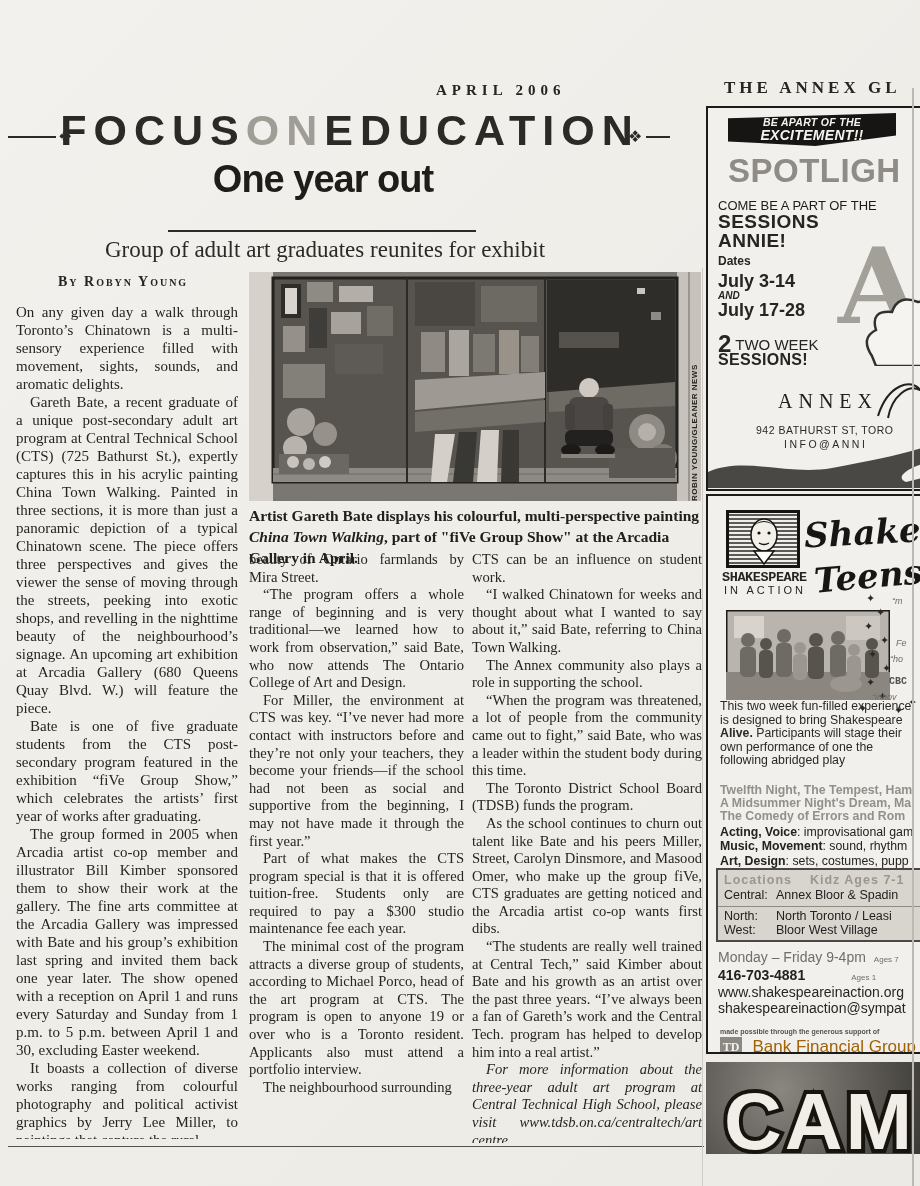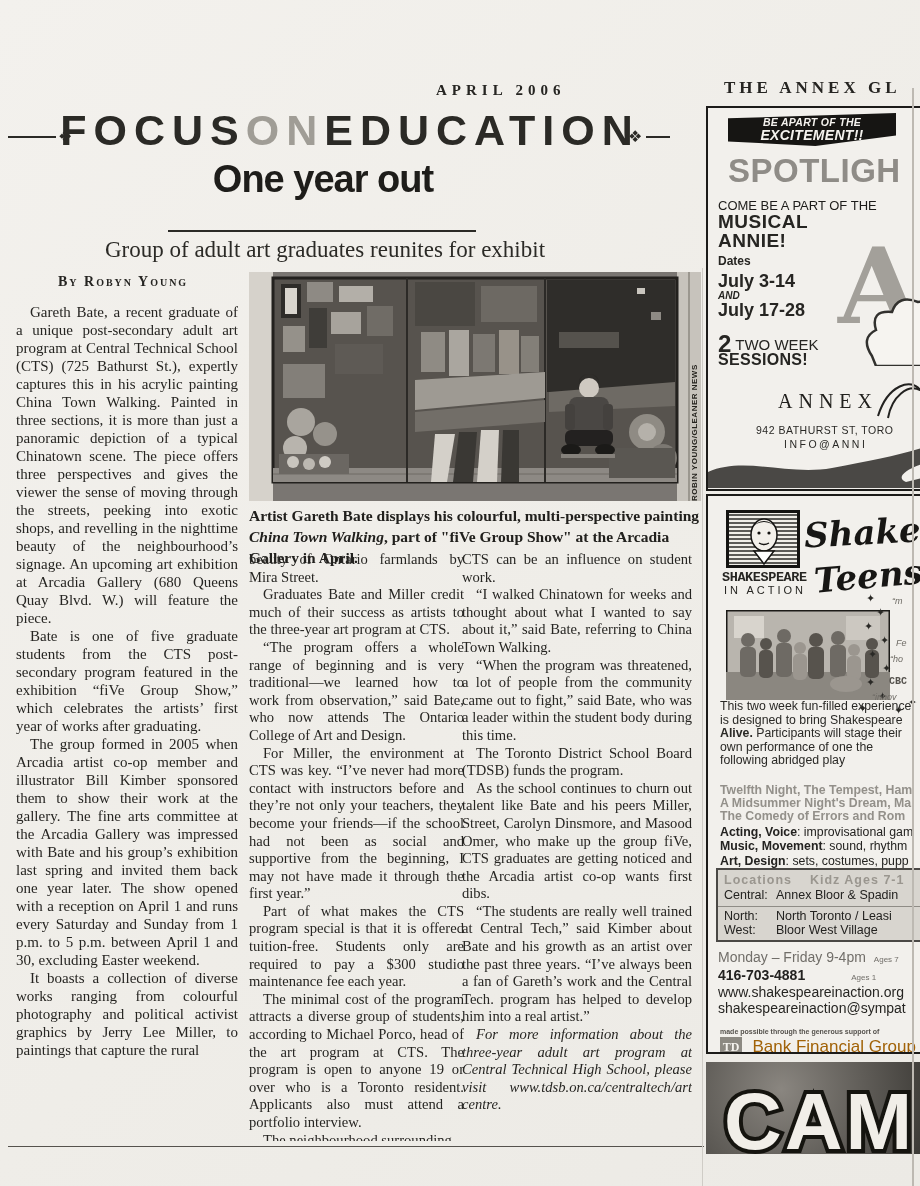--- a/index.html
+++ b/index.html
@@ -19,21 +19,21 @@
             font-size:38px;font-weight:bold;letter-spacing:-1px;color:#1e1d1a;}
   .headline-rule{top:230px;left:168px;width:308px;height:2px;background:#2b2a26;}
   .subhead{top:237px;left:60px;width:530px;text-align:center;font-size:23px;color:#2b2a26;}
   .byline{top:274px;left:58px;font-size:14px;font-weight:bold;font-variant:small-caps;letter-spacing:2px;}
   
   .col{font-size:14.6px;line-height:17.6px;text-align:justify;overflow:hidden;}
   .col p{margin:0;text-indent:14px;}
   .col p.noind{text-indent:0;}
   .col1{top:303px;left:16px;width:222px;height:836px;font-size:15px;line-height:18px;}
   .col2{top:551px;left:249px;width:215px;height:590px;}
-  .col3{top:551px;left:462px;width:230px;height:592px;}
+  .col3{top:551px;left:472px;width:230px;height:592px;}
   .col p.ital{font-style:italic;}
   .bottom-rule{top:1146px;left:8px;width:696px;height:1px;background:#55524d;}
   .crease{top:268px;left:702px;width:1px;height:918px;background:#cfccc6;}
   .page-edge{top:88px;left:912px;width:2px;height:1098px;background:#bdb9b2;}
   
   .photo{top:272px;left:249px;width:452px;height:229px;background:#7a7672;}
   .photo-credit{top:272px;left:690px;height:229px;width:12px;
       font-family:"Liberation Sans",sans-serif;font-size:8px;font-weight:bold;color:#26241f;
       writing-mode:vertical-rl;transform:rotate(180deg);text-align:left;letter-spacing:.5px;white-space:nowrap;}
   .caption{top:505px;left:249px;width:452px;font-size:15.5px;font-weight:bold;line-height:21px;color:#21201d;}
@@ -114,20 +114,21 @@
   </div>
   <span class="abs orn" style="left:628px;">❖</span>
   <div class="abs orn-line" style="left:646px;width:24px;"></div>
 
   <div class="abs headline">One year out</div>
   <div class="abs headline-rule"></div>
   <div class="abs subhead">Group of adult art graduates reunites for exhibit</div>
   <div class="abs byline">By Robyn Young</div>
 
   <div class="abs col col1">
+    <p class="noind">On any given day a walk through Toronto’s Chinatown is a multi-sensory experience filled with movement, sights, sounds, and aromatic delights.</p>
     <p>Gareth Bate, a recent graduate of a unique post-secondary adult art program at Central Technical School (CTS) (725 Bathurst St.), expertly captures this in his acrylic painting China Town Walking. Painted in three sections, it is more than just a panoramic depiction of a typical Chinatown scene. The piece offers three perspectives and gives the viewer the sense of moving through the streets, peeking into exotic shops, and revelling in the nighttime beauty of the neighbourhood’s signage. An upcoming art exhibition at Arcadia Gallery (680 Queens Quay Blvd. W.) will feature the piece.</p>
     <p>Bate is one of five graduate students from the CTS post-secondary program featured in the exhibition “fiVe Group Show,” which celebrates the artists’ first year of works after graduating.</p>
     <p>The group formed in 2005 when Arcadia artist co-op member and illustrator Bill Kimber sponsored them to show their work at the gallery. The fine arts committee at the Arcadia Gallery was impressed with Bate and his group’s exhibition last spring and invited them back one year later. The show opened with a reception on April 1 and runs every Saturday and Sunday from 1 p.m. to 5 p.m. between April 1 and 30, excluding Easter weekend.</p>
     <p>It boasts a collection of diverse works ranging from colourful photography and political activist graphics by Jerry Lee Miller, to paintings that capture the rural</p>
   </div>
 
   <div class="abs photo">
     <svg width="452" height="229" viewBox="0 0 452 229">
       <rect width="452" height="229" fill="#7a7672"></rect>
       <rect x="0" y="0" width="24" height="229" fill="#d6d2cb"></rect>
@@ -191,50 +192,50 @@
       <ellipse cx="356" cy="178" rx="10" ry="6" fill="#1b1a18"></ellipse>
       <rect x="312" y="182" width="54" height="4" fill="#85817b"></rect>
     </svg>
   </div>
   <div class="abs photo-credit">ROBIN YOUNG/GLEANER NEWS</div>
 
   <div class="abs caption"><span>Artist Gareth Bate displays his colourful, multi-perspective painting </span><i>China Town Walking</i><span>, part of "fiVe Group Show" at the Arcadia Gallery in April.</span></div>
 
   <div class="abs col col2">
     <p class="noind">beauty of Ontario farmlands by Mira Street.</p>
-    <p>Graduates Bate and Miller credit much of their success as artists to the three-year art program at CTS.</p>
     <p>“The program offers a whole range of beginning and is very traditional—we learned how to work from observation,” said Bate, who now attends The Ontario College of Art and Design.</p>
     <p>For Miller, the environment at CTS was key. “I’ve never had more contact with instructors before and they’re not only your teachers, they become your friends—if the school had not been as social and supportive from the beginning, I may not have made it through the first year.”</p>
     <p>Part of what makes the CTS program special is that it is offered tuition-free. Students only are required to pay a $300 studio maintenance fee each year.</p>
     <p>The minimal cost of the program attracts a diverse group of students, according to Michael Porco, head of the art program at CTS. The program is open to anyone 19 or over who is a Toronto resident. Applicants also must attend a portfolio interview.</p>
     <p>The neighbourhood surrounding</p>
   </div>
 
   <div class="abs col col3">
     <p class="noind">CTS can be an influence on student work.</p>
     <p>“I walked Chinatown for weeks and thought about what I wanted to say about it,” said Bate, referring to China Town Walking.</p>
+    <p>The Annex community also plays a role in supporting the school.</p>
     <p>“When the program was threatened, a lot of people from the community came out to fight,” said Bate, who was a leader within the student body during this time.</p>
     <p>The Toronto District School Board (TDSB) funds the program.</p>
     <p>As the school continues to churn out talent like Bate and his peers Miller, Street, Carolyn Dinsmore, and Masood Omer, who make up the group fiVe, CTS graduates are getting noticed and the Arcadia artist co-op wants first dibs.</p>
     <p>“The students are really well trained at Central Tech,” said Kimber about Bate and his growth as an artist over the past three years. “I’ve always been a fan of Gareth’s work and the Central Tech. program has helped to develop him into a real artist.”</p>
     <p class="ital">For more information about the three-year adult art program at Central Technical High School, please visit www.tdsb.on.ca/centraltech/art centre.</p>
   </div>
 
   <div class="abs bottom-rule"></div>
   <div class="abs crease"></div>
 
   <div class="ad ad1">
     <div class="abs banner">
       <span class="l1">BE APART OF THE</span>
       <span class="l2">EXCITEMENT!!</span>
     </div>
     <div class="abs spot-title">SPOTLIGH</div>
     <div class="abs bigA">A</div>
     <div class="abs come">COME BE A PART OF THE</div>
-    <div class="abs musical">MUSICAL</div>
+    <div class="abs musical">SESSIONS</div>
     <div class="abs annie">ANNIE!</div>
     <div class="abs dates">Dates</div>
     <div class="abs july1">July 3-14</div>
     <div class="abs and">AND</div>
     <div class="abs july2">July 17-28</div>
     <div class="abs twoweek"><span class="big2">2</span><span> TWO WEEK</span></div>
     <div class="abs sessions">SESSIONS!</div>
     <svg class="abs" style="left:152px;top:186px;" width="70" height="72" viewBox="0 0 70 72">
       <path d="M12,62 Q0,44 16,36 Q10,16 32,18 Q38,0 58,8 L70,6 L70,72 L16,72 Z" fill="#f6f4f0" stroke="#32312e" stroke-width="2.5"></path>
     </svg>

